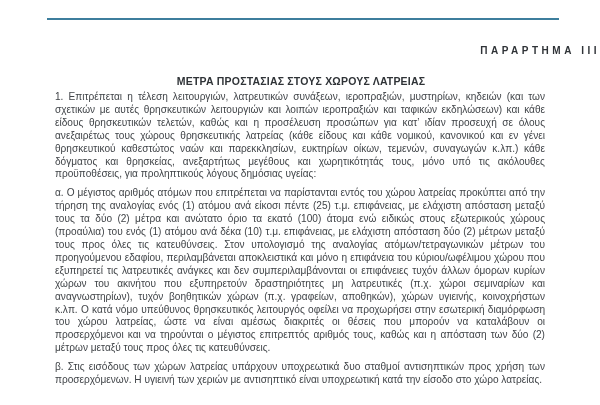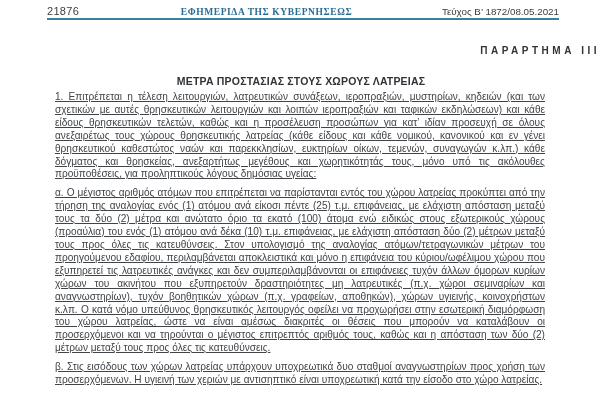--- a/index.html
+++ b/index.html
@@ -78,39 +78,33 @@
     top: 91px;
     left: 55px;
     width: 490px;
     font-size: 10.1px;
     line-height: 12.9px;
     color: #404448;
     text-align: justify;
   }
   .doc-body p {
     margin: 0 0 6px 0;
-    text-decoration: underline;
   }
 </style>
 </head>
 <body>
 
 <div class="page">
 
-  <div class="header-row">
-    <span class="page-number">21876</span>
-    <span class="masthead">ΕΦΗΜΕΡΙΔΑ ΤΗΣ ΚΥΒΕΡΝΗΣΕΩΣ</span>
-    <span class="issue">Τεύχος Β’ 1872/08.05.2021</span>
-  </div>
 
   <div class="header-rule"></div>
 
   <h1 class="annex-title">ΠΑΡΑΡΤΗΜΑ III</h1>
 
   <h2 class="section-title">ΜΕΤΡΑ ΠΡΟΣΤΑΣΙΑΣ ΣΤΟΥΣ ΧΩΡΟΥΣ ΛΑΤΡΕΙΑΣ</h2>
 
   <main class="doc-body">
     <p>1. Επιτρέπεται η τέλεση λειτουργιών, λατρευτικών συνάξεων, ιεροπραξιών, μυστηρίων, κηδειών (και των σχετικών με αυτές θρησκευτικών λειτουργιών και λοιπών ιεροπραξιών και ταφικών εκδηλώσεων) και κάθε είδους θρησκευτικών τελετών, καθώς και η προσέλευση προσώπων για κατ’ ιδίαν προσευχή σε όλους ανεξαιρέτως τους χώρους θρησκευτικής λατρείας (κάθε είδους και κάθε νομικού, κανονικού και εν γένει θρησκευτικού καθεστώτος ναών και παρεκκλησίων, ευκτηρίων οίκων, τεμενών, συναγωγών κ.λπ.) κάθε δόγματος και θρησκείας, ανεξαρτήτως μεγέθους και χωρητικότητάς τους, μόνο υπό τις ακόλουθες προϋποθέσεις, για προληπτικούς λόγους δημόσιας υγείας:</p>
     <p>α. Ο μέγιστος αριθμός ατόμων που επιτρέπεται να παρίστανται εντός του χώρου λατρείας προκύπτει από την τήρηση της αναλογίας ενός (1) ατόμου ανά είκοσι πέντε (25) τ.μ. επιφάνειας, με ελάχιστη απόσταση μεταξύ τους τα δύο (2) μέτρα και ανώτατο όριο τα εκατό (100) άτομα ενώ ειδικώς στους εξωτερικούς χώρους (προαύλια) του ενός (1) ατόμου ανά δέκα (10) τ.μ. επιφάνειας, με ελάχιστη απόσταση δύο (2) μέτρων μεταξύ τους προς όλες τις κατευθύνσεις. Στον υπολογισμό της αναλογίας ατόμων/τετραγωνικών μέτρων του προηγούμενου εδαφίου, περιλαμβάνεται αποκλειστικά και μόνο η επιφάνεια του κύριου/ωφέλιμου χώρου που εξυπηρετεί τις λατρευτικές ανάγκες και δεν συμπεριλαμβάνονται οι επιφάνειες τυχόν άλλων όμορων κυρίων χώρων του ακινήτου που εξυπηρετούν δραστηριότητες μη λατρευτικές (π.χ. χώροι σεμιναρίων και αναγνωστηρίων), τυχόν βοηθητικών χώρων (π.χ. γραφείων, αποθηκών), χώρων υγιεινής, κοινοχρήστων κ.λπ. Ο κατά νόμο υπεύθυνος θρησκευτικός λειτουργός οφείλει να προχωρήσει στην εσωτερική διαμόρφωση του χώρου λατρείας, ώστε να είναι αμέσως διακριτές οι θέσεις που μπορούν να καταλάβουν οι προσερχόμενοι και να τηρούνται ο μέγιστος επιτρεπτός αριθμός τους, καθώς και η απόσταση των δύο (2) μέτρων μεταξύ τους προς όλες τις κατευθύνσεις.</p>
-    <p>β. Στις εισόδους των χώρων λατρείας υπάρχουν υποχρεωτικά δυο σταθμοί αναγνωστηρίων προς χρήση των προσερχόμενων. Η υγιεινή των χεριών με αντισηπτικό είναι υποχρεωτική κατά την είσοδο στο χώρο λατρείας.</p>
+    <p>β. Στις εισόδους των χώρων λατρείας υπάρχουν υποχρεωτικά δυο σταθμοί αντισηπτικών προς χρήση των προσερχόμενων. Η υγιεινή των χεριών με αντισηπτικό είναι υποχρεωτική κατά την είσοδο στο χώρο λατρείας.</p>
   </main>
 
 </div>
 
 </body></html>

